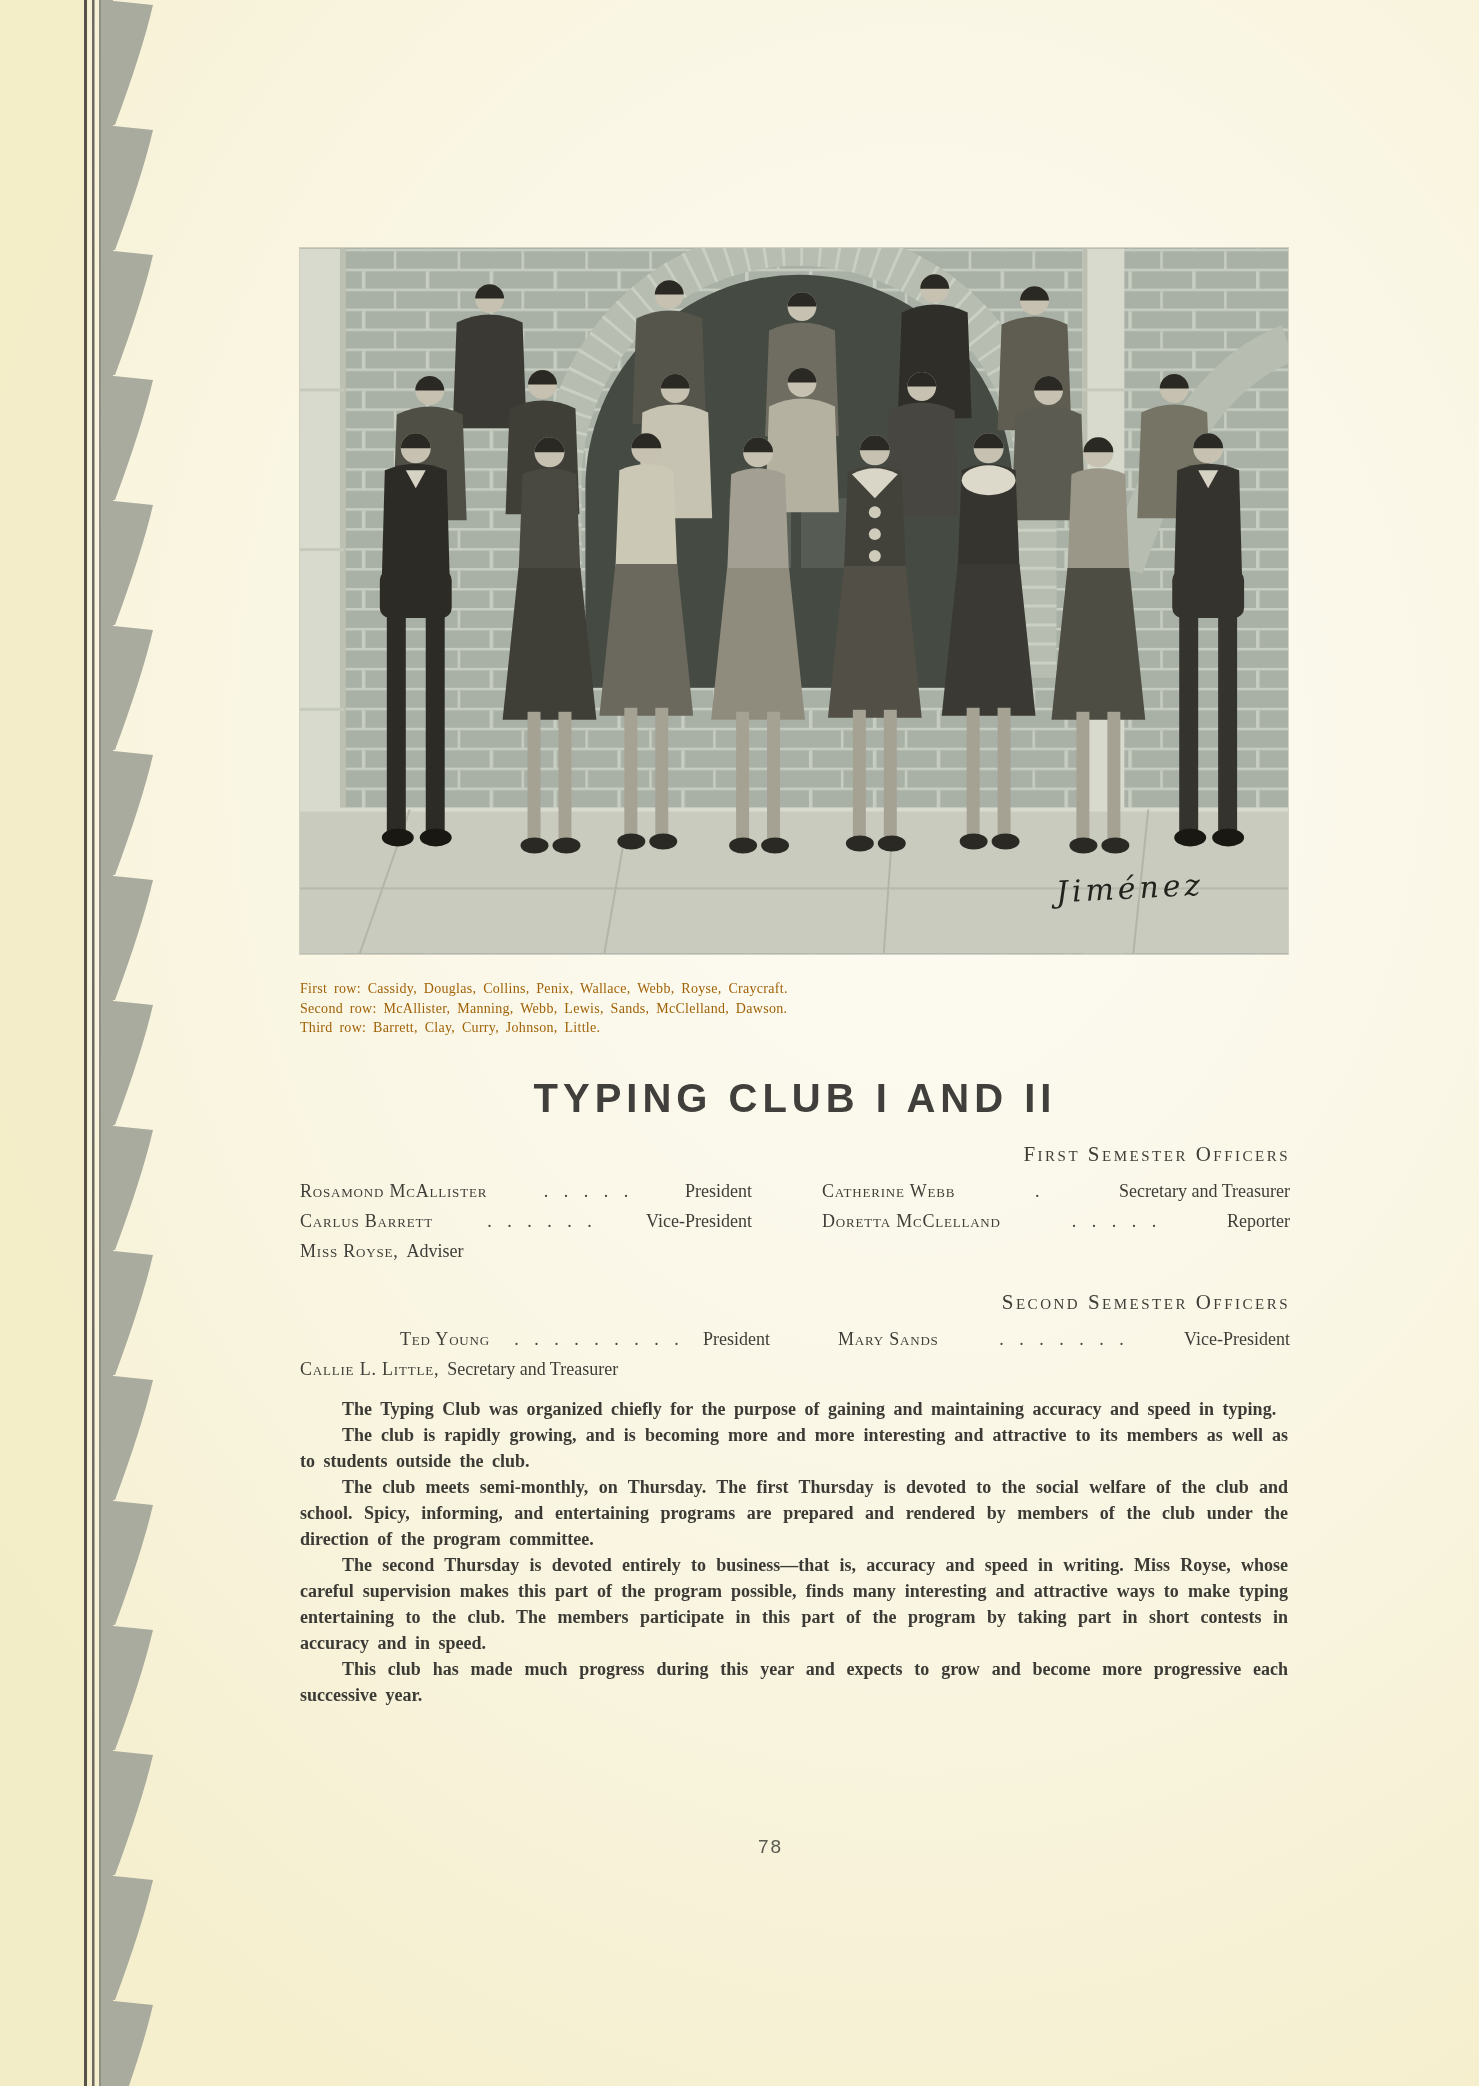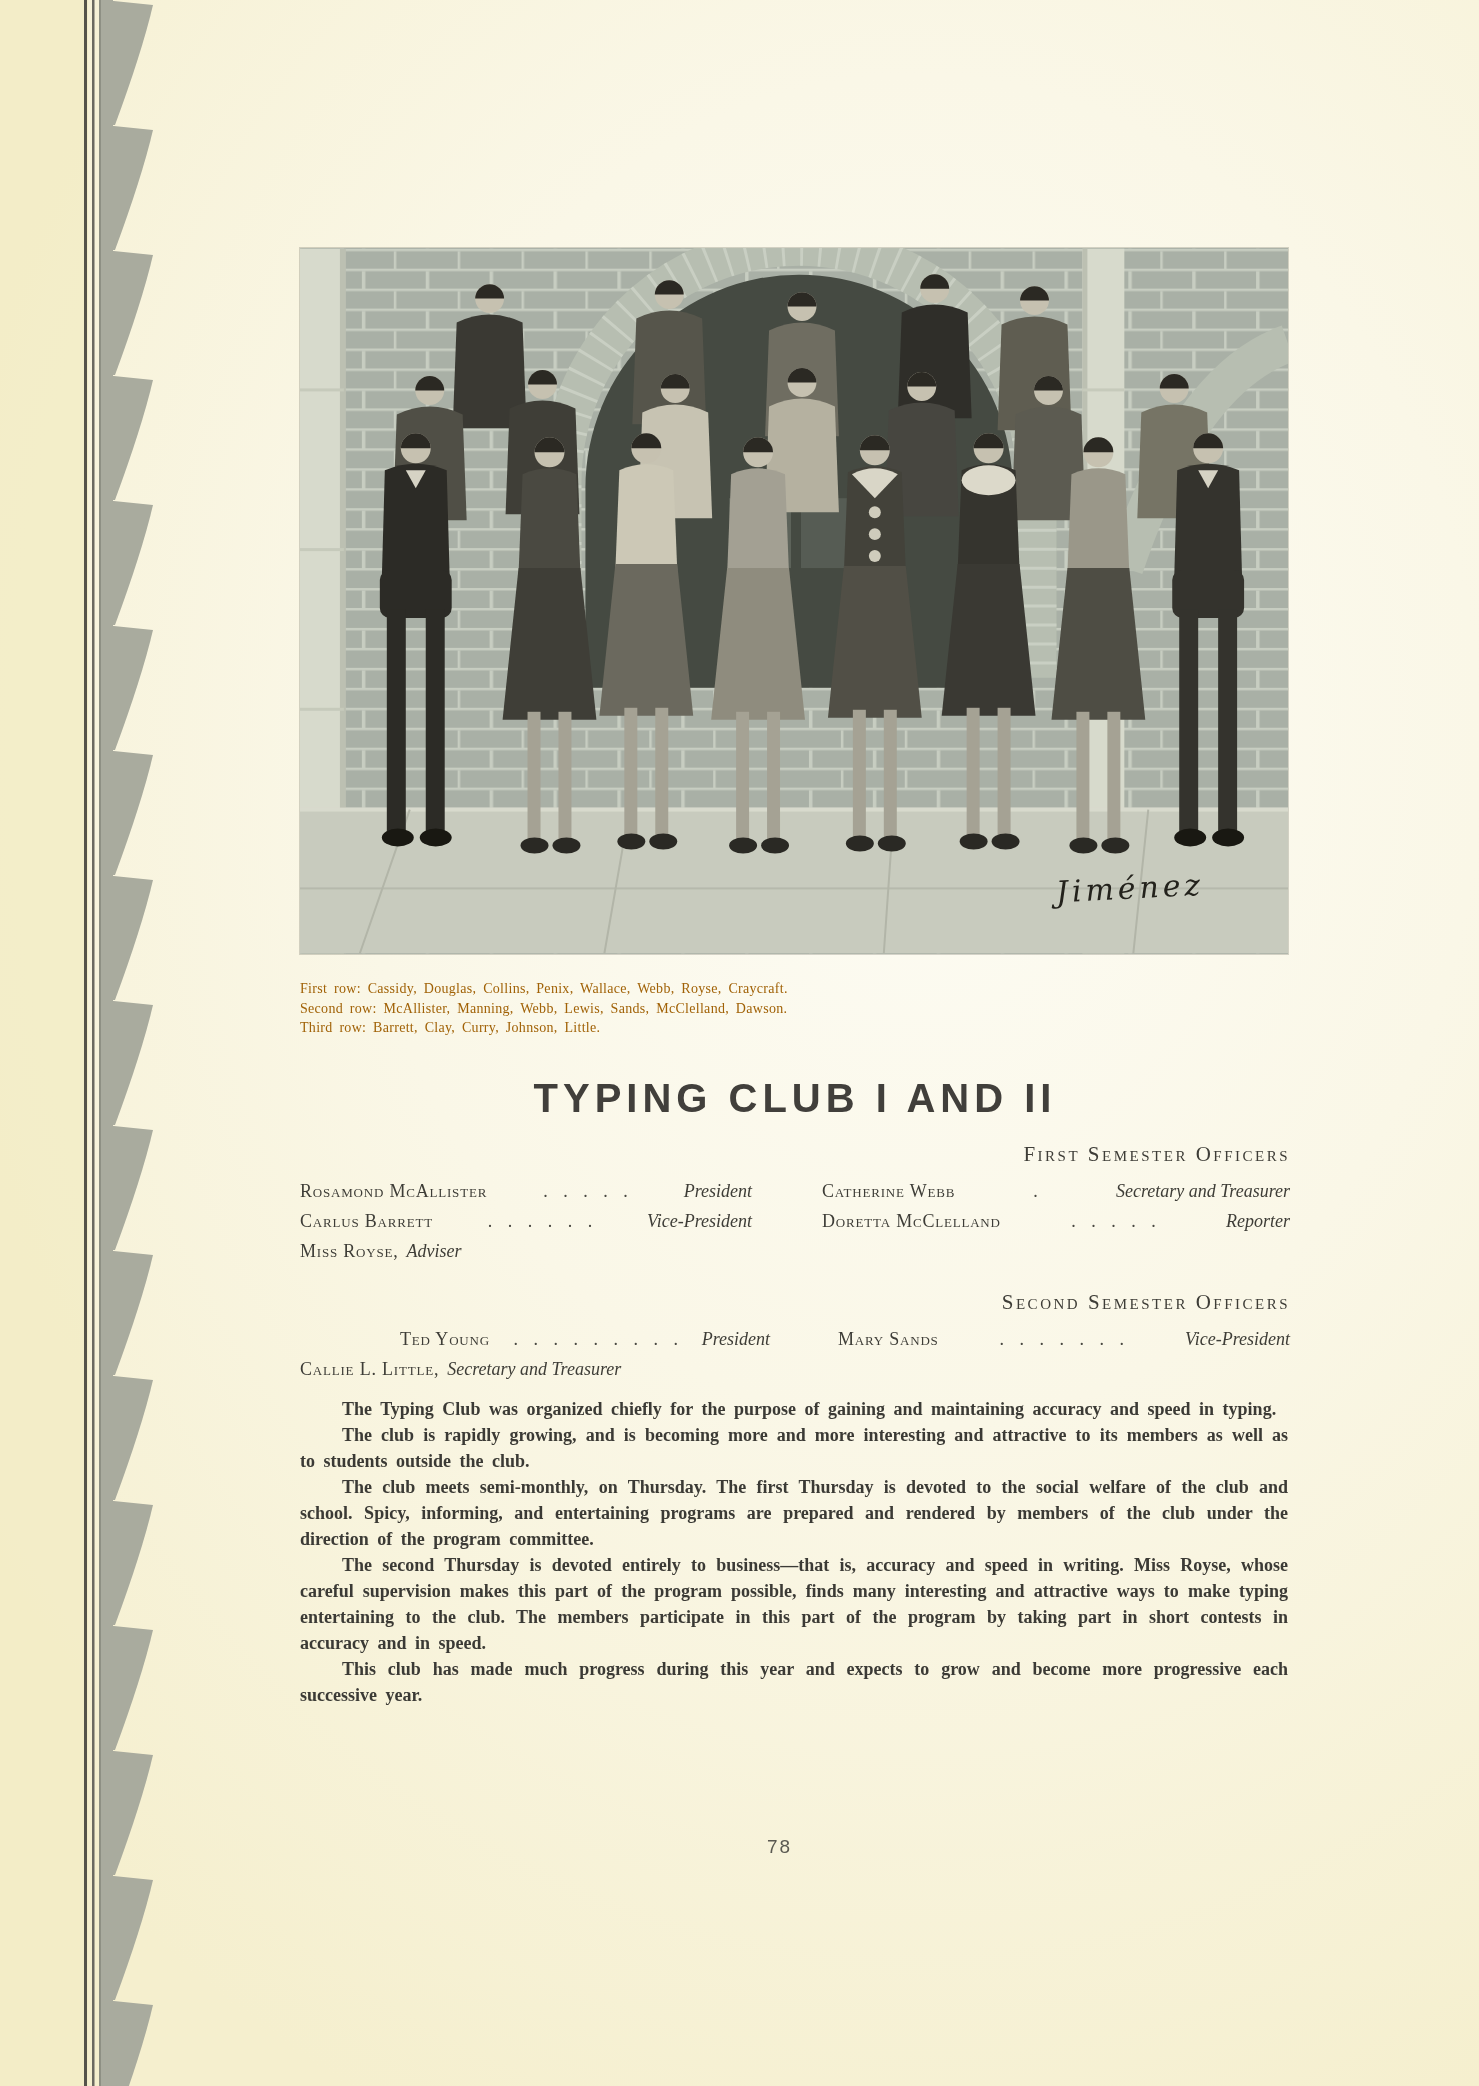--- a/index.html
+++ b/index.html
@@ -30,34 +30,34 @@
                letter-spacing:2.5px;color:#3e3d37;}
   
   .officers{font-size:18px;color:#3e3d37;}
   .sem1{left:300px;top:1140px;width:990px;}
   .sem2{left:300px;top:1288px;width:990px;}
   .cols{display:flex;justify-content:space-between;margin-top:8px;}
   .col-l{width:452px;}
   .col-r{width:468px;}
   .officer-row{display:flex;align-items:baseline;line-height:30px;white-space:nowrap;}
   .o-name{font-variant:small-caps;letter-spacing:.8px;}
-  .o-role{font-style:italic;}
+  .o-role{}
   .leader{flex:1 1 auto;text-align:center;padding:0 7px;word-spacing:11px;overflow:hidden;color:#4a4942;}
   .center-line{text-align:left;line-height:30px;}
   .center-line .o-name{margin-right:8px;}
   .sem2 .cols{padding-left:100px;}
   .sem2 .col-l{width:370px;}
   .sem2 .col-r{width:452px;gap:12px;}
   
   .article{left:300px;top:1396px;width:988px;font-size:18px;line-height:26px;
            text-align:justify;word-spacing:4px;color:#3b3a35;}
   .article p{margin:0;text-indent:42px;font-weight:bold;}
   
   .pageno{left:758px;top:1836px;font-family:"Liberation Sans","DejaVu Sans",sans-serif;
-          font-size:19px;letter-spacing:2px;color:#5a5951;margin-left:9px;}
+          font-size:19px;letter-spacing:2px;color:#5a5951;}
 </style>
 </head>
 <body>
 
 <div>
 
   <svg class="edge" width="165" height="2086" viewBox="0 0 165 2086" aria-hidden="true">
     <defs>
       <pattern id="teeth" width="165" height="125" patternUnits="userSpaceOnUse">
         <path d="M104 0 L153 5 Q142 52 115 125 L104 125 Z" fill="#a9ab9e"></path>

